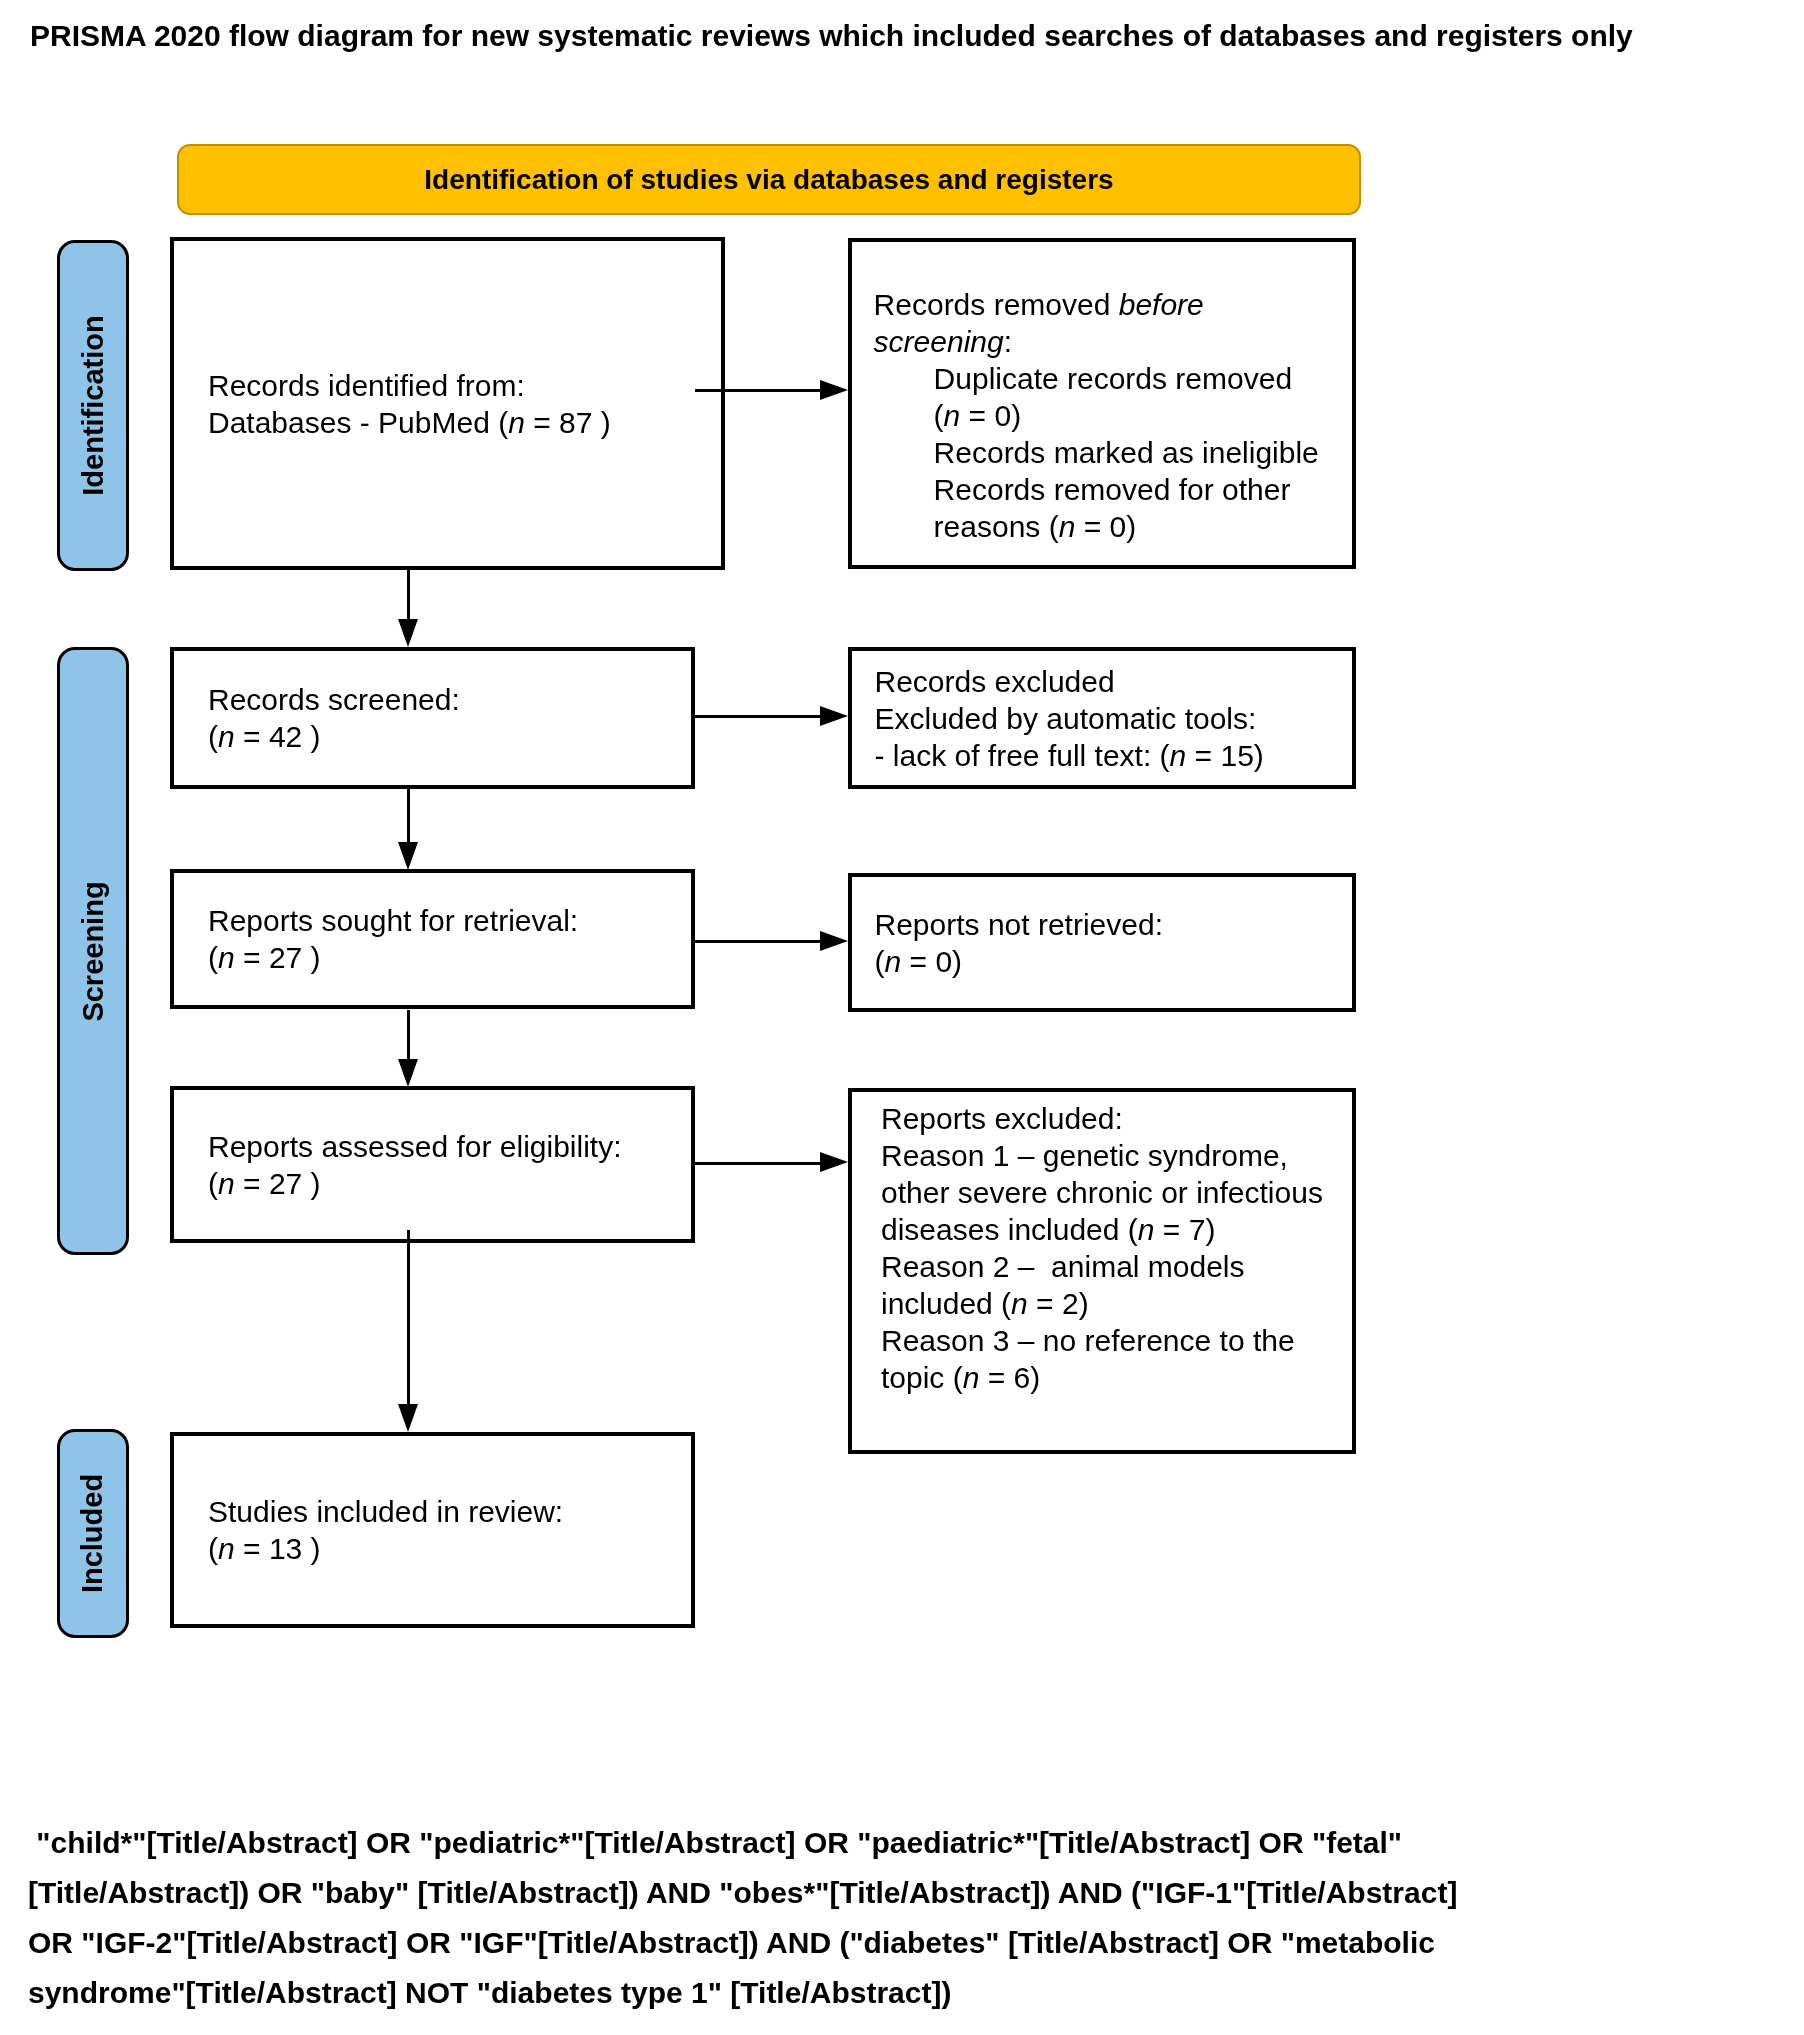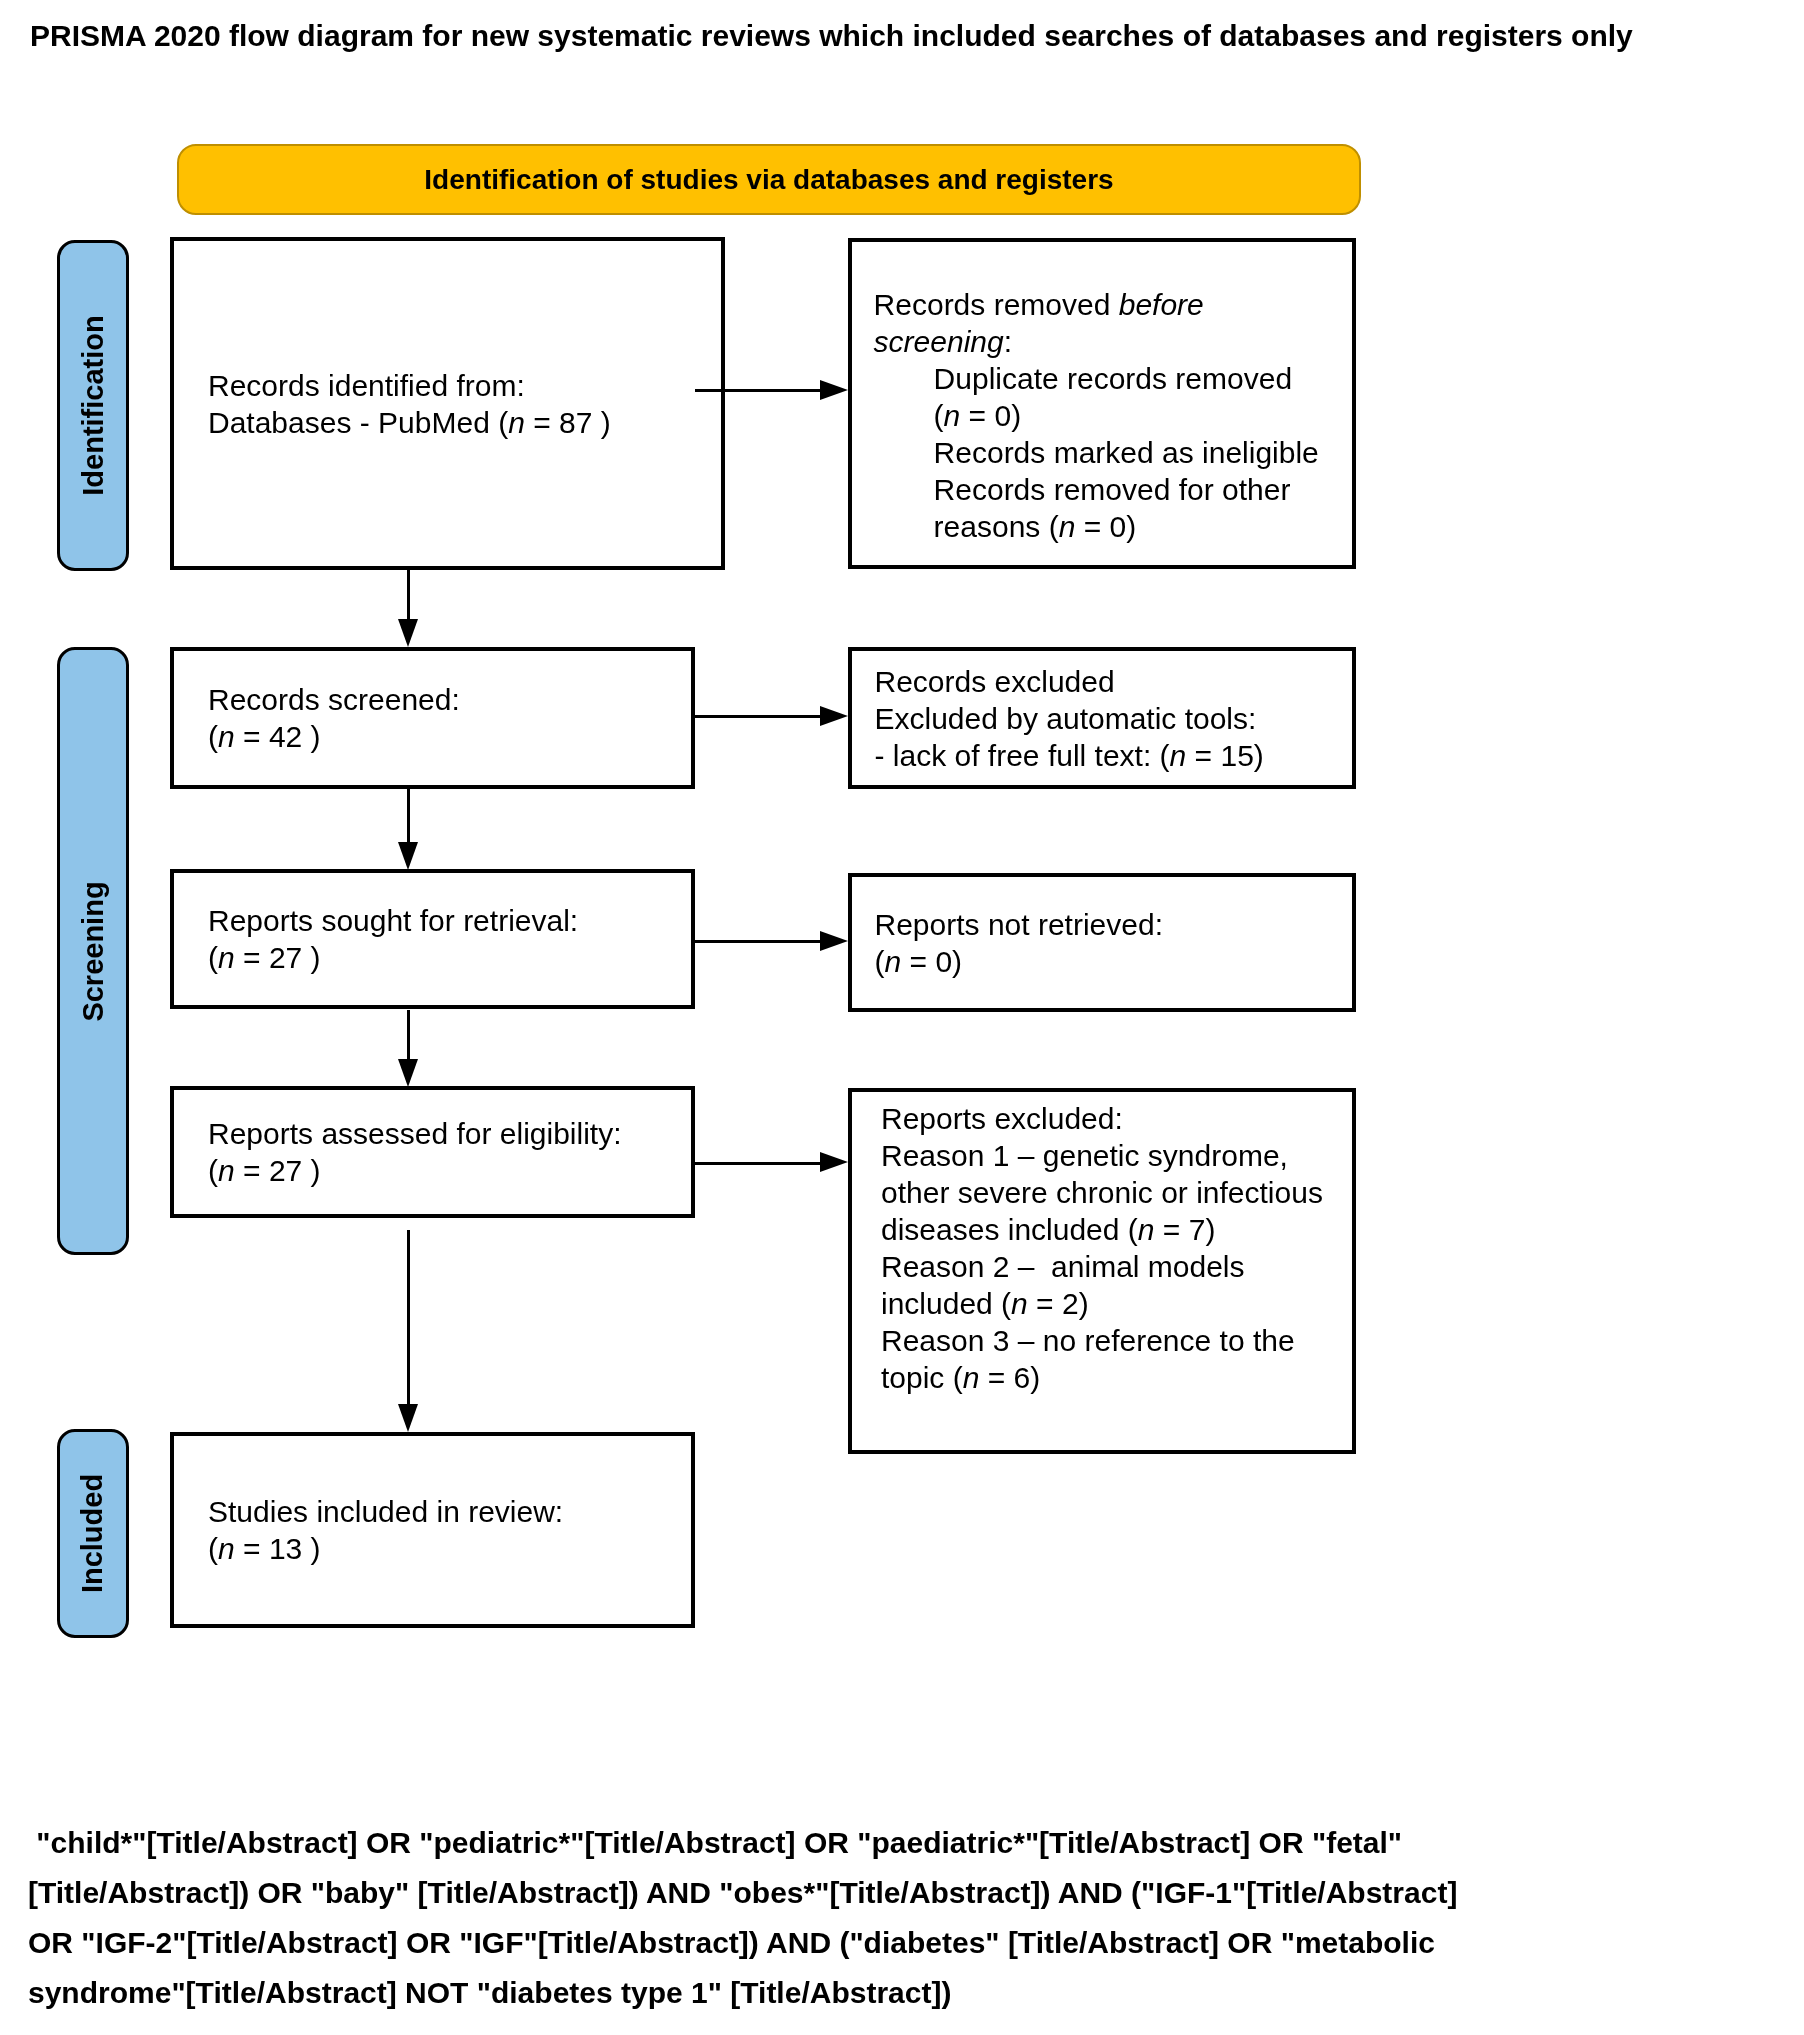--- a/index.html
+++ b/index.html
@@ -8,21 +8,21 @@
     font-family:"Liberation Sans",sans-serif;color:#000;overflow:hidden;
   }
   
   #page-title{
     position:absolute;left:30px;top:17px;width:1763px;
     font-size:30px;font-weight:bold;line-height:1.25;
   }
   
   #banner{
     position:absolute;left:177px;top:144px;width:1184px;height:71px;
-    background:#FFC000;border:2.9px solid #BF8F00;border-radius:19px;
+    background:#FFC000;border:2.9px solid #BF8F00;border-radius:13px;
     box-sizing:border-box;display:flex;align-items:center;justify-content:center;
     font-size:28px;font-weight:bold;
   }
   
   .stage-bar{
     position:absolute;left:57px;width:72px;background:#8FC4E9;
     border:3.4px solid #000;border-radius:18px;box-sizing:border-box;
     display:flex;align-items:center;justify-content:center;
   }
   .stage-bar .stage-label{
@@ -40,21 +40,21 @@
   }
   .flow-box .tline{white-space:pre-wrap;}
   .flow-box .ind{margin-left:60px;}
   .it{font-style:italic;}
   #box-records-identified{left:170px;top:237px;width:555px;height:333px;padding:0 11px 0 34px;}
   #box-records-removed{left:848px;top:238px;width:508px;height:331px;justify-content:center;padding:23px 12px 0 21.6px;}
   #box-records-screened{left:170px;top:647px;width:525px;height:142px;padding:0 14.4px 0 34px;}
   #box-records-excluded{left:848px;top:647px;width:508px;height:142px;padding:0 12px 0 22.5px;}
   #box-reports-sought{left:170px;top:869px;width:525px;height:140px;padding:0 14.4px 0 34px;}
   #box-reports-not-retrieved{left:848px;top:873px;width:508px;height:139px;padding:0 12px 0 22.5px;}
-  #box-reports-assessed{left:170px;top:1086px;width:525px;height:132px;padding:0 13px 0 34px;}
+  #box-reports-assessed{left:170px;top:1086px;width:525px;height:157px;padding:0 13px 0 34px;}
   #box-reports-excluded{left:848px;top:1088px;width:508px;height:366px;justify-content:flex-start;padding:8px 12px 0 29px;}
   #box-studies-included{left:170px;top:1432px;width:525px;height:196px;padding:0 26px 0 34px;}
   
   .hline{position:absolute;height:2.9px;background:#000;}
   .vline{position:absolute;width:2.9px;background:#000;}
   .head-right{position:absolute;width:0;height:0;
     border-top:10.5px solid transparent;border-bottom:10.5px solid transparent;
     border-left:28px solid #000;}
   .head-down{position:absolute;width:0;height:0;
     border-left:10.5px solid transparent;border-right:10.5px solid transparent;

